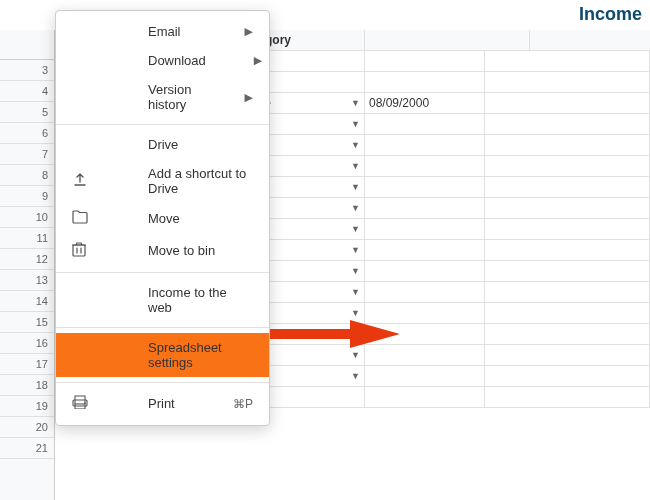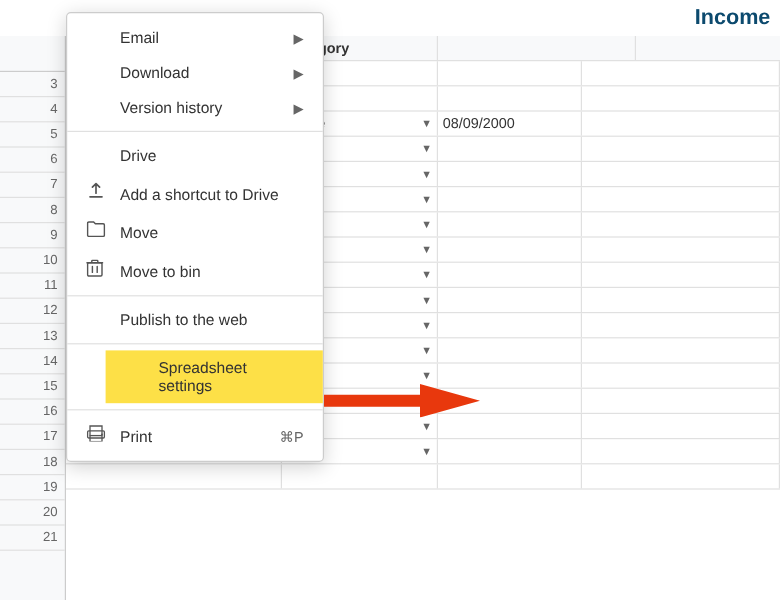--- a/index.html
+++ b/index.html
@@ -109,31 +109,31 @@
       background: #fff;
       border: 1px solid #ccc;
       border-radius: 4px;
       box-shadow: 0 4px 16px rgba(0,0,0,0.18);
       z-index: 100;
       padding: 6px 0;
     }
 
     .menu-item {
       display: flex;
-      align-items: flex-end;
+      align-items: center;
       padding: 7px 16px;
       cursor: pointer;
       color: #333;
       font-size: 13px;
       position: relative;
+      gap: 48px;
     }
 
     .menu-item.highlighted {
-      background: #fde047;
-      margin-left: 32px;
+      background: #f97316;
     }
 
     .menu-item .item-icon {
       width: 20px;
       margin-right: 8px;
       font-size: 14px;
       color: #555;
       flex-shrink: 0;
     }
 
@@ -391,21 +391,21 @@
         <path d="M5 7V12M9 7V12" stroke="#555" stroke-width="1.2" stroke-linecap="round"></path>
         <path d="M0 4H14M4.5 4V2.5C4.5 2.22 4.72 2 5 2H9C9.28 2 9.5 2.22 9.5 2.5V4" stroke="#555" stroke-width="1.2" stroke-linecap="round"></path>
       </svg>
     </span>
     <span>Move to bin</span>
   </div>
   <div class="menu-divider"></div>
 
   <div class="menu-item">
     <span class="item-icon"></span>
-    <span>Publish to the web</span>
+    <span>Income to the web</span>
   </div>
   <div class="menu-divider"></div>
 
 
   <div class="menu-item highlighted">
     <span class="item-icon"></span>
     <span>Spreadsheet settings</span>
   </div>
   <div class="menu-divider"></div>
 

